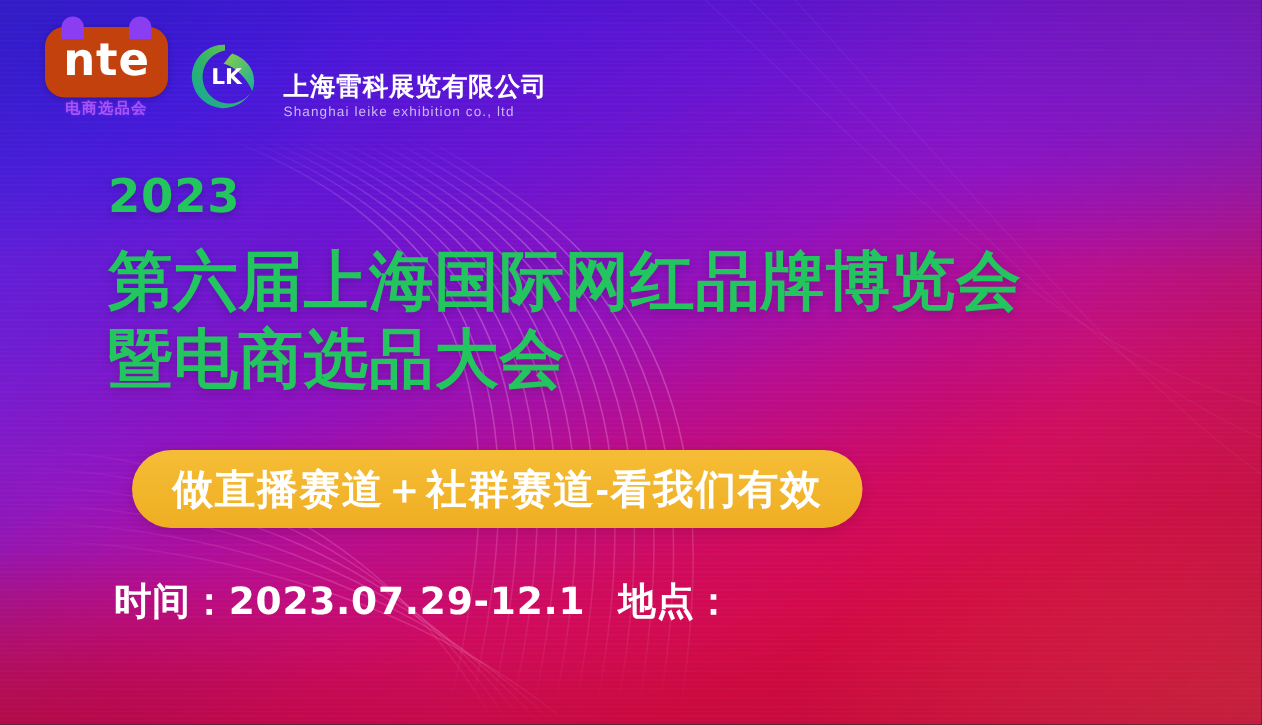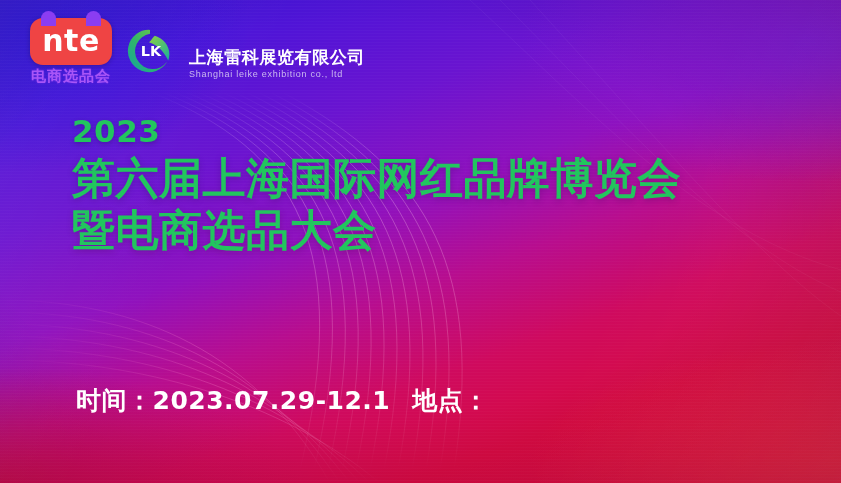--- a/index.html
+++ b/index.html
@@ -91,21 +91,21 @@
     position: relative;
     width: 82px;
     display: flex;
     flex-direction: column;
     align-items: center;
   }
   .nte-badge {
     position: relative;
     width: 82px;
     height: 47px;
-    background: #ef4444;
+    background: #c2410c;
     border-radius: 13px;
     display: flex;
     align-items: center;
     justify-content: center;
     box-shadow: 0 1px 5px rgba(0,0,0,0.22);
   }
   .nte-ear {
     position: absolute;
     top: -7px;
     width: 15px;
@@ -120,21 +120,21 @@
     font-size: 30px;
     line-height: 1;
     font-weight: 700;
     color: #ffffff;
     letter-spacing: 0.5px;
     font-family: "DejaVu Sans", sans-serif;
     padding-bottom: 1px;
   }
   .nte-sub {
     margin-top: 3px;
-    font-size: 15px;
+    font-size: 10px;
     line-height: 1;
     font-weight: 700;
     color: #a855f7;
     letter-spacing: 1px;
     white-space: nowrap;
     text-shadow: 0 0 2px rgba(150,60,240,0.55);
   }
 
   
   .leike {
@@ -172,21 +172,21 @@
   }
   .hl-year {
     font-size: 31px;
     line-height: 1;
     font-weight: 700;
     letter-spacing: 0.5px;
     font-family: "DejaVu Sans", sans-serif;
     text-shadow: 0 2px 5px rgba(40,0,70,0.30);
   }
   .hl-line1 {
-    margin-top: 9px;
+    margin-top: 19px;
     font-size: 43px;
     line-height: 1.06;
     font-weight: 700;
     letter-spacing: 0.5px;
     white-space: nowrap;
     text-shadow: 0 2px 6px rgba(50,0,80,0.28);
   }
   .hl-line2 {
     margin-top: 6px;
     font-size: 43px;
@@ -348,20 +348,23 @@
     </div>
 
   </div>
 
   <div class="headline">
     <div class="hl-year">2023</div>
     <div class="hl-line1">第六届上海国际网红品牌博览会</div>
     <div class="hl-line2">暨电商选品大会</div>
   </div>
 
+  <div class="pill">
+    <span class="pill-text">做直播赛道＋社群赛道-看我们有效</span>
+  </div>
 
   <div class="footer">
     <span class="ft-label">时间：</span>
     <span class="ft-value">2023.07.29-12.1</span>
     <span class="ft-gap"></span>
     <span class="ft-label">地点：</span>
   </div>
 
 </div>
 

